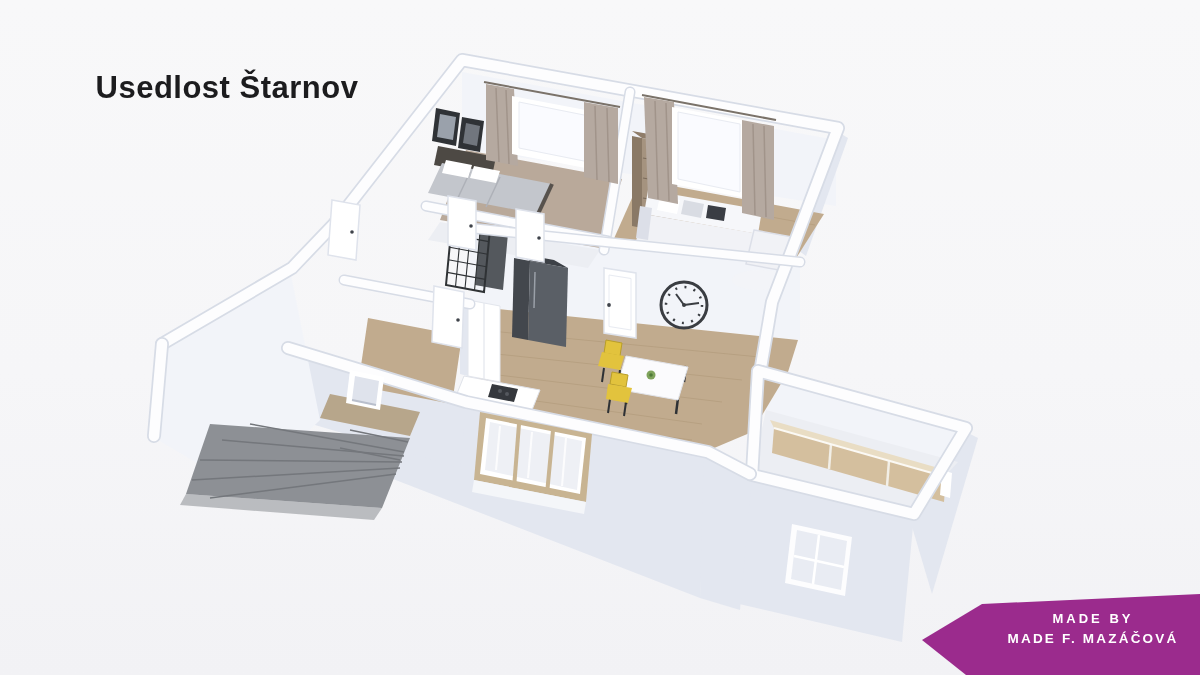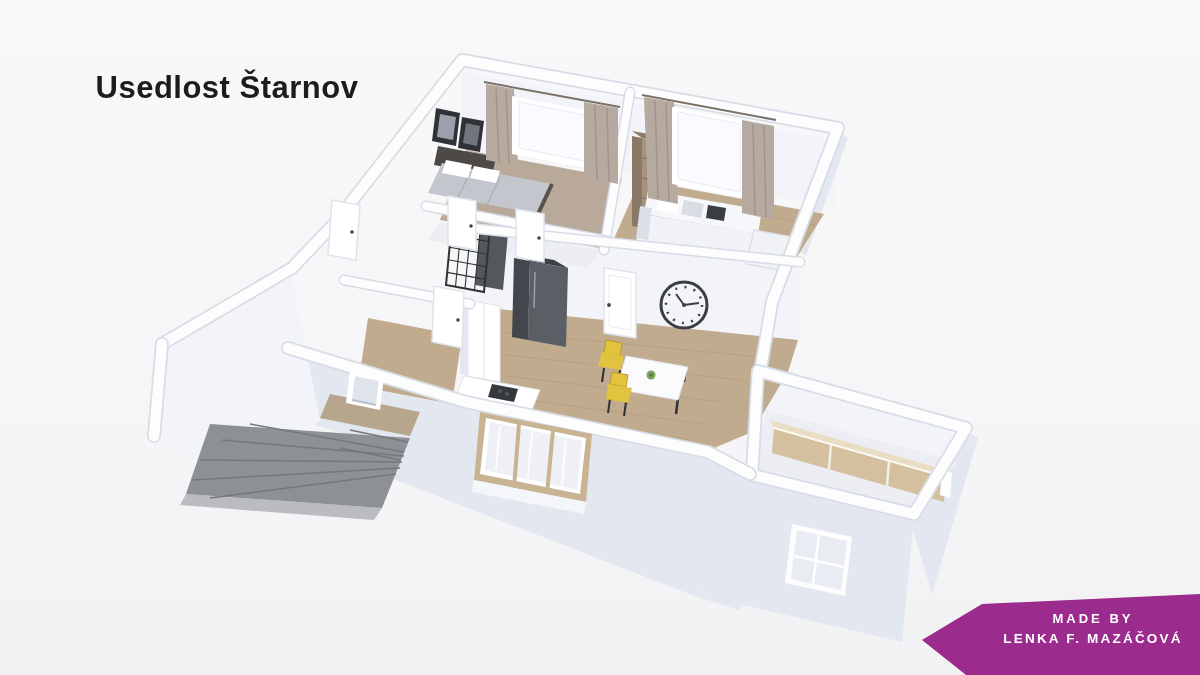--- a/index.html
+++ b/index.html
@@ -306,17 +306,17 @@
       <g stroke="#ffffff" stroke-width="2.5">
         <line x1="819" y1="535" x2="813" y2="584"></line>
         <line x1="794" y1="556" x2="844" y2="567"></line>
       </g>
     </g>
   </svg>
 
   <div class="ribbon">
     <div class="ribbon-inner">
       <div class="ribbon-line1">MADE BY</div>
-      <div class="ribbon-line2">LENKA F. MAZÁČOVÁ</div>
+      <div class="ribbon-line2">MADE F. MAZÁČOVÁ</div>
     </div>
   </div>
 
 </div>
 
 </body></html>

